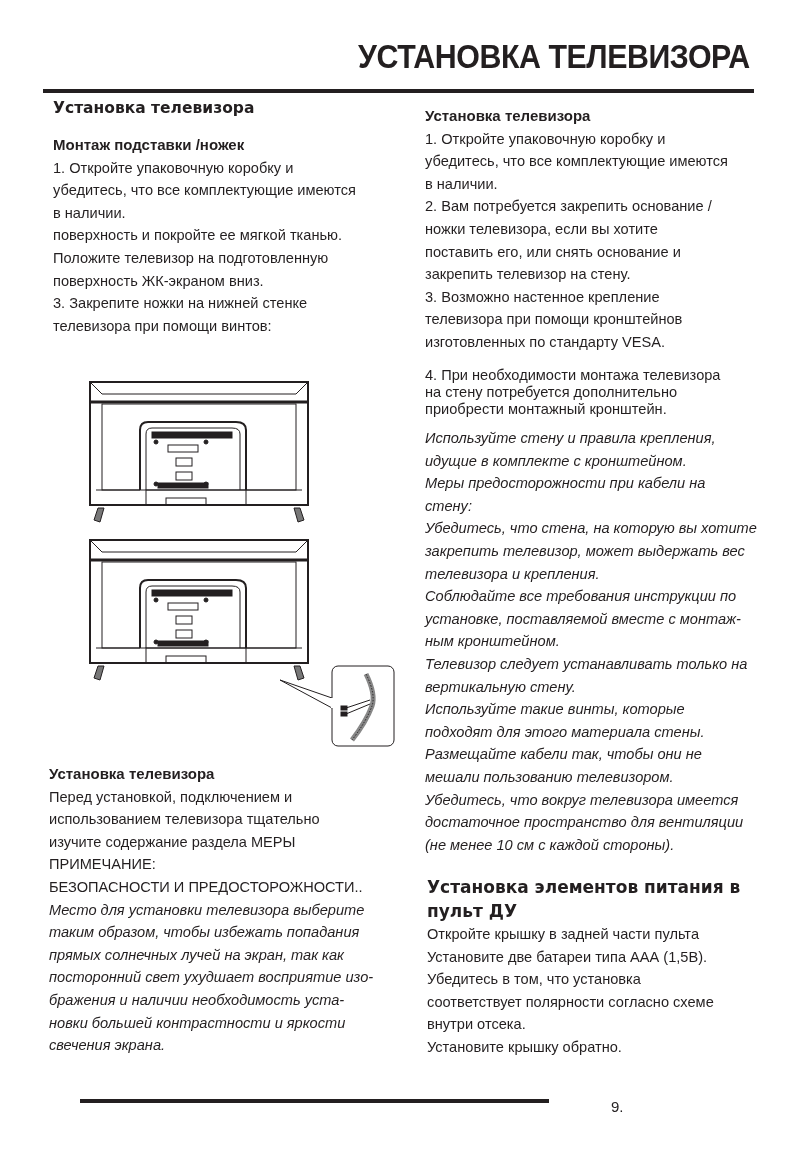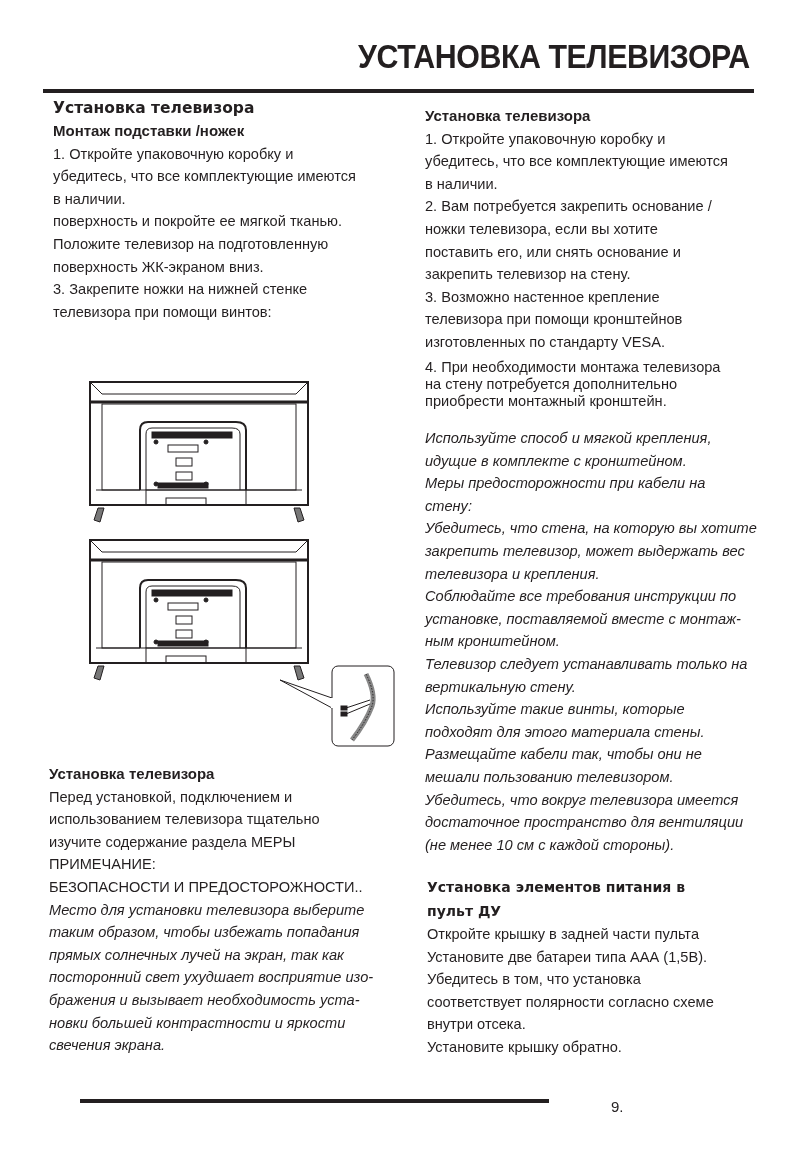--- a/index.html
+++ b/index.html
@@ -11,42 +11,42 @@
   .rule-top2 { position: absolute; left: 43px; top: 89px; width: 711px; height: 4px; background: #231f20; }
   .rule-bottom { position: absolute; left: 80px; top: 1099px; width: 469px; height: 4px; background: #231f20; }
   .page-number { position: absolute; left: 611px; top: 1098px; font-size: 15px; font-family: "Liberation Sans", sans-serif; }
 
   .col { position: absolute; font-size: 14.6px; line-height: 22.6px; font-family: "Liberation Sans", sans-serif; }
   .col p { margin: 0; }
   .h-main { font-family: "DejaVu Sans", sans-serif; font-weight: bold; font-size: 15.5px; }
   .h-sub { font-weight: bold; font-size: 15px; }
   .it { font-style: italic; }
   .tight { line-height: 17px; }
-  .h-big { font-family: "DejaVu Sans", sans-serif; font-weight: bold; font-size: 14px; line-height: 24px; }
+  .h-big { font-family: "DejaVu Sans", sans-serif; font-weight: bold; font-size: 17px; line-height: 24px; }
 
   .left1 { left: 53px; top: 96px; width: 350px; }
   .right1 { left: 425px; top: 105px; width: 350px; }
   .right-it { left: 425px; top: 427px; width: 350px; }
   .right-bat { left: 427px; top: 875px; width: 350px; }
   .left2 { left: 49px; top: 763px; width: 355px; }
 
   .figure { position: absolute; }
   .tv1 { left: 88px; top: 380px; width: 222px; height: 145px; }
   .tv2 { left: 88px; top: 538px; width: 222px; height: 145px; }
   .callout { left: 280px; top: 660px; width: 120px; height: 90px; }
 </style>
 </head>
 <body>
 
 <div class="page-title">УСТАНОВКА ТЕЛЕВИЗОРА</div>
 <div class="rule-top2"></div>
 
 <div class="col left1">
   <p class="h-main" style="line-height:24px;">Установка телевизора</p>
-  <p class="h-sub" style="margin-top:0;">Монтаж подставки /ножек</p>
+  <p class="h-sub" style="margin-top:14px;">Монтаж подставки /ножек</p>
   <p>1. Откройте упаковочную коробку и</p>
   <p>убедитесь, что все комплектующие имеются</p>
   <p>в наличии.</p>
   <p>поверхность и покройте ее мягкой тканью.</p>
   <p>Положите телевизор на подготовленную</p>
   <p>поверхность ЖК-экраном вниз.</p>
   <p>3. Закрепите ножки на нижней стенке</p>
   <p>телевизора при помощи винтов:</p>
 </div>
 
@@ -125,44 +125,44 @@
   <p class="h-sub">Установка телевизора</p>
   <p>Перед установкой, подключением и</p>
   <p>использованием телевизора тщательно</p>
   <p>изучите содержание раздела МЕРЫ</p>
   <p>ПРИМЕЧАНИЕ:</p>
   <p>БЕЗОПАСНОСТИ И ПРЕДОСТОРОЖНОСТИ..</p>
   <p class="it">Место для установки телевизора выберите</p>
   <p class="it">таким образом, чтобы избежать попадания</p>
   <p class="it">прямых солнечных лучей на экран, так как</p>
   <p class="it">посторонний свет ухудшает восприятие изо-</p>
-  <p class="it">бражения и вызывает необходимость уста-</p>
+  <p class="it">бражения и наличии необходимость уста-</p>
   <p class="it">новки большей контрастности и яркости</p>
   <p class="it">свечения экрана.</p>
 </div>
 
 <div class="col right1">
   <p class="h-sub">Установка телевизора</p>
   <p>1. Откройте упаковочную коробку и</p>
   <p>убедитесь, что все комплектующие имеются</p>
   <p>в наличии.</p>
   <p>2. Вам потребуется закрепить основание /</p>
   <p>ножки телевизора, если вы хотите</p>
   <p>поставить его, или снять основание и</p>
   <p>закрепить телевизор на стену.</p>
   <p>3. Возможно настенное крепление</p>
   <p>телевизора при помощи кронштейнов</p>
   <p>изготовленных по стандарту VESA.</p>
-  <p class="tight" style="margin-top:5px;">4. При необходимости монтажа телевизора</p>
+  <p class="tight" style="margin-top:13px;">4. При необходимости монтажа телевизора</p>
   <p class="tight">на стену потребуется дополнительно</p>
   <p class="tight">приобрести монтажный кронштейн.</p>
 </div>
 
 <div class="col right-it">
-  <p class="it">Используйте способ и мягкой крепления,</p>
+  <p class="it">Используйте стену и правила крепления,</p>
   <p class="it">идущие в комплекте с кронштейном.</p>
   <p class="it">Меры предосторожности при кабели на</p>
   <p class="it">стену:</p>
   <p class="it">Убедитесь, что стена, на которую вы хотите</p>
   <p class="it">закрепить телевизор, может выдержать вес</p>
   <p class="it">телевизора и крепления.</p>
   <p class="it">Соблюдайте все требования инструкции по</p>
   <p class="it">установке, поставляемой вместе с монтаж-</p>
   <p class="it">ным кронштейном.</p>
   <p class="it">Телевизор следует устанавливать только на</p>

